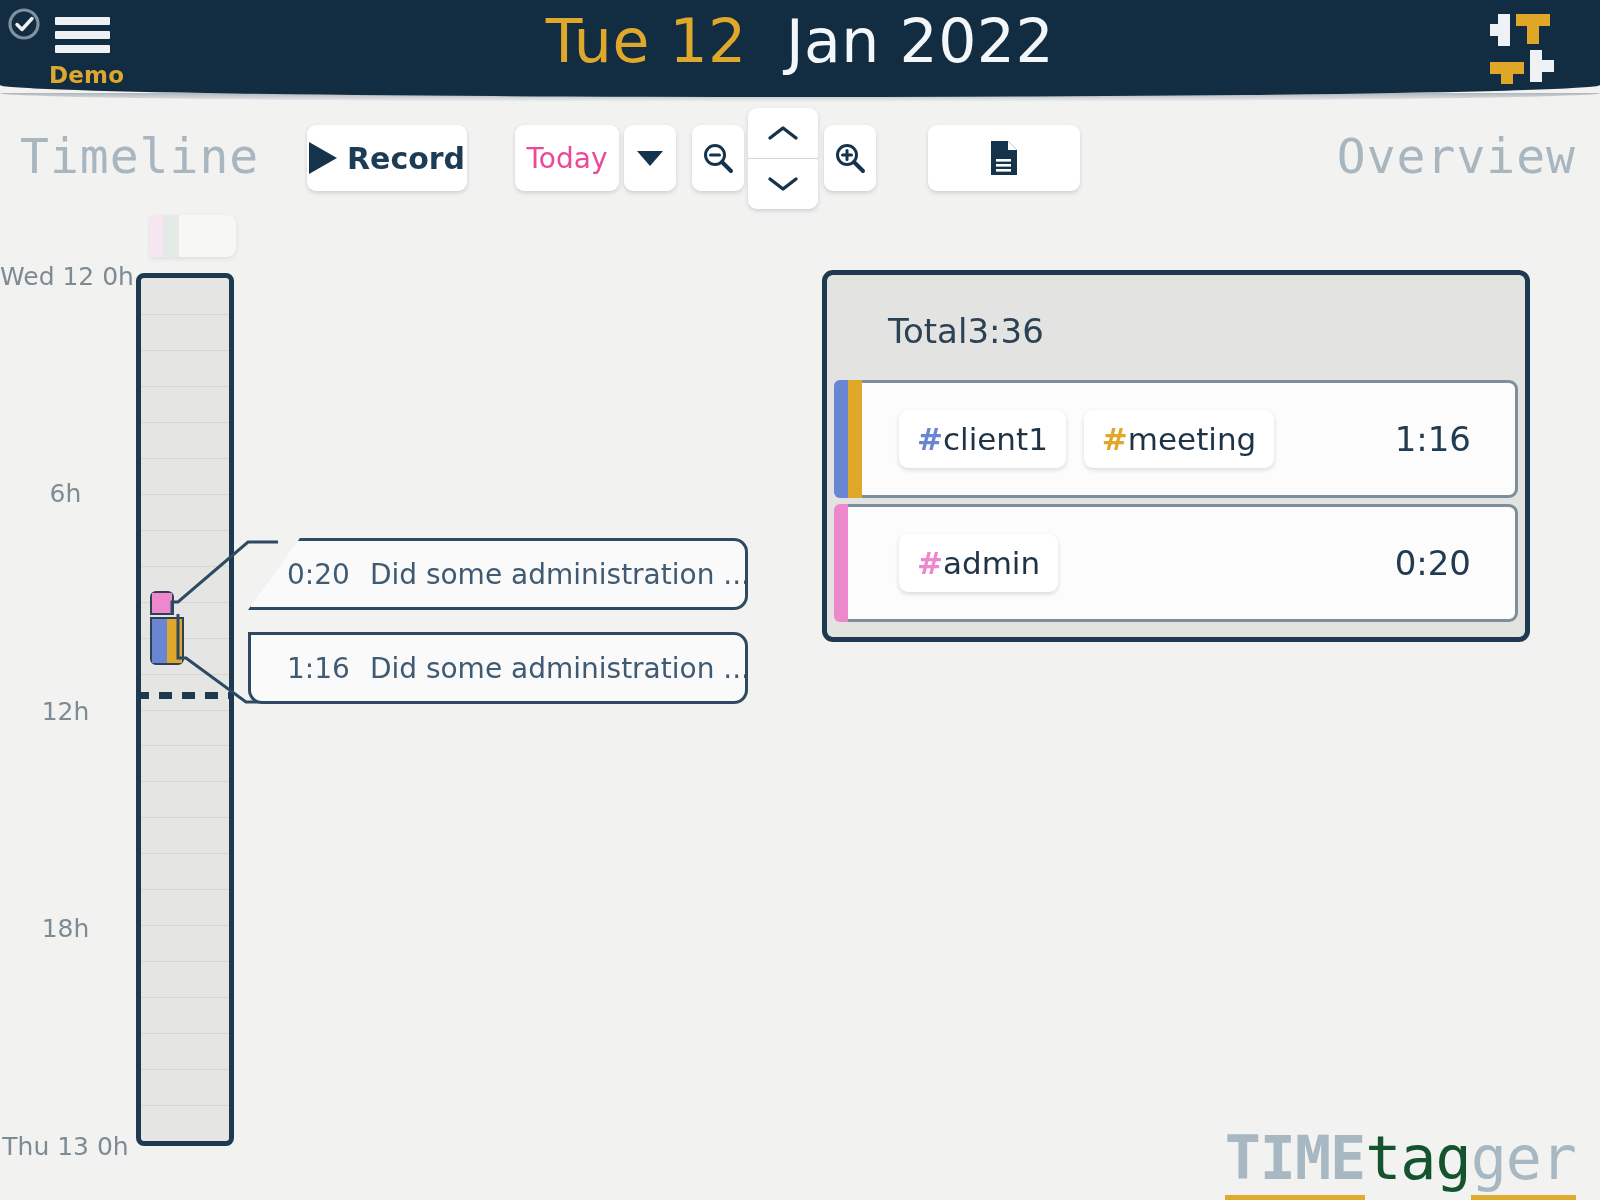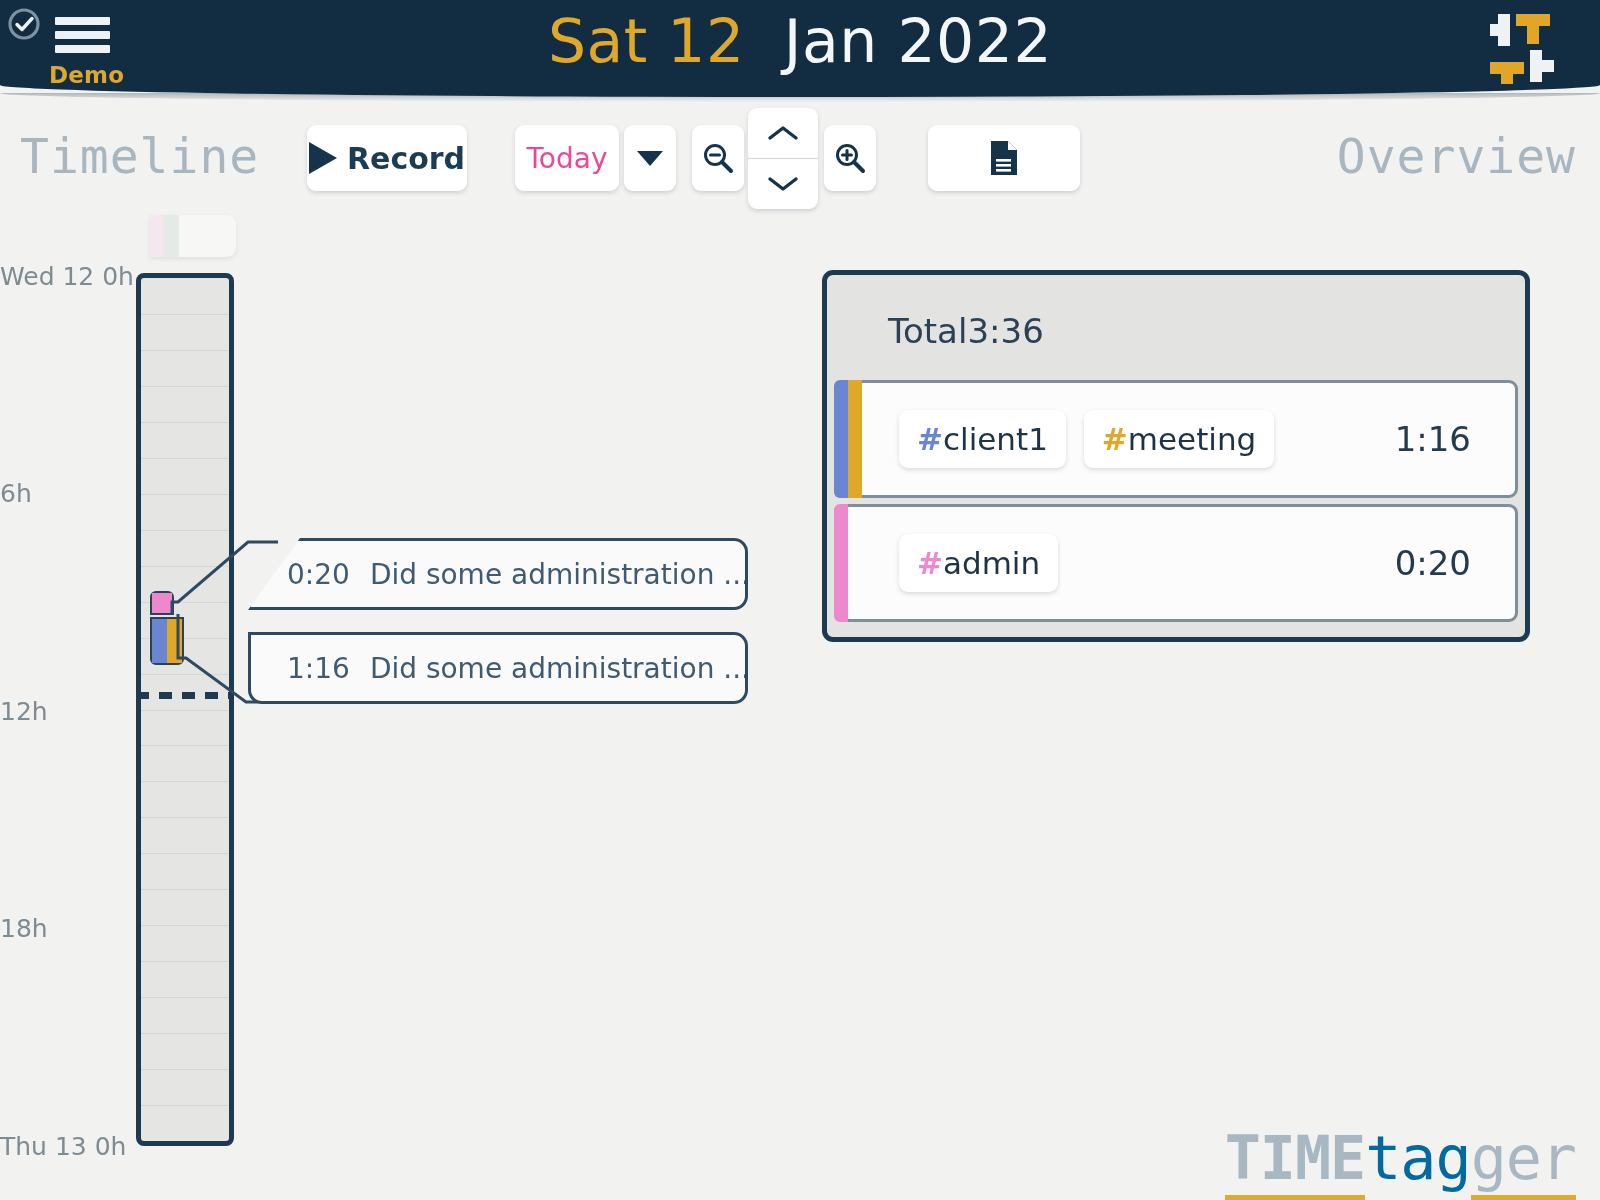--- a/index.html
+++ b/index.html
@@ -130,21 +130,21 @@
   .tl-grid { position: absolute; left: 0; top: 0; right: 0; bottom: 0; }
   .tl-grid div {
     position: absolute; left: 0; right: 0; height: 1px; background: #d6d6d3;
   }
 
   .tl-label {
     position: absolute; right: 1474px; 
     font-size: 25px; color: #7d8b93;
     font-family: "DejaVu Sans", sans-serif; white-space: nowrap;
   }
-  .tl-lab-wrap { position: absolute; left: 0; top: 0; width: 131px; text-align: left; }
+  .tl-lab-wrap { position: absolute; left: 0; top: 0; width: 131px; text-align: center; }
 
   .now-line {
     position: absolute; left: 136px; top: 692px; width: 98px; height: 7px;
     background: repeating-linear-gradient(to right,
       #1e3a50 0 13px, rgba(0,0,0,0) 13px 23px);
   }
 
   
   .rec-block {
     position: absolute;
@@ -222,21 +222,21 @@
     position: absolute; right: 24px; bottom: 12px;
     font-size: 60px; line-height: 1;
     font-family: "DejaVu Sans Mono", monospace;
     white-space: nowrap;
   }
   .tt-logo .t1 {
     color: #a8b8c2; font-weight: bold; letter-spacing: -1px;
     border-bottom: 7px solid #dfab2d; padding-bottom: 2px;
   }
   .tt-logo .t2 {
-    color: #0369a1; font-weight: 300; letter-spacing: -1px;
+    color: #14532d; font-weight: 300; letter-spacing: -1px;
   }
   .tt-logo .t3 {
     color: #a8b8c2; font-weight: 300; letter-spacing: -1px;
     border-bottom: 7px solid #dfab2d; padding-bottom: 2px;
   }
 </style>
 </head>
 <body>
 
 <div id="app">
@@ -249,21 +249,21 @@
 
     <div class="hamburger">
       <span></span>
       <span></span>
       <span></span>
     </div>
 
     <div class="demo-label">Demo</div>
 
     <div class="title">
-      <span class="dpart">Sat 12</span><span>&nbsp;&nbsp;</span><span class="mpart">Jan 2022</span>
+      <span class="dpart">Tue 12</span><span>&nbsp;&nbsp;</span><span class="mpart">Jan 2022</span>
     </div>
 
     <svg class="brand-logo" viewBox="0 0 76 72">
 
       <rect x="8" y="2" width="12" height="32" fill="#eef2f5"></rect>
       <rect x="0" y="12" width="12" height="12" fill="#eef2f5"></rect>
 
       <rect x="26" y="2" width="34" height="12" fill="#dfa627"></rect>
       <rect x="37" y="14" width="12" height="18" fill="#dfa627"></rect>
 

